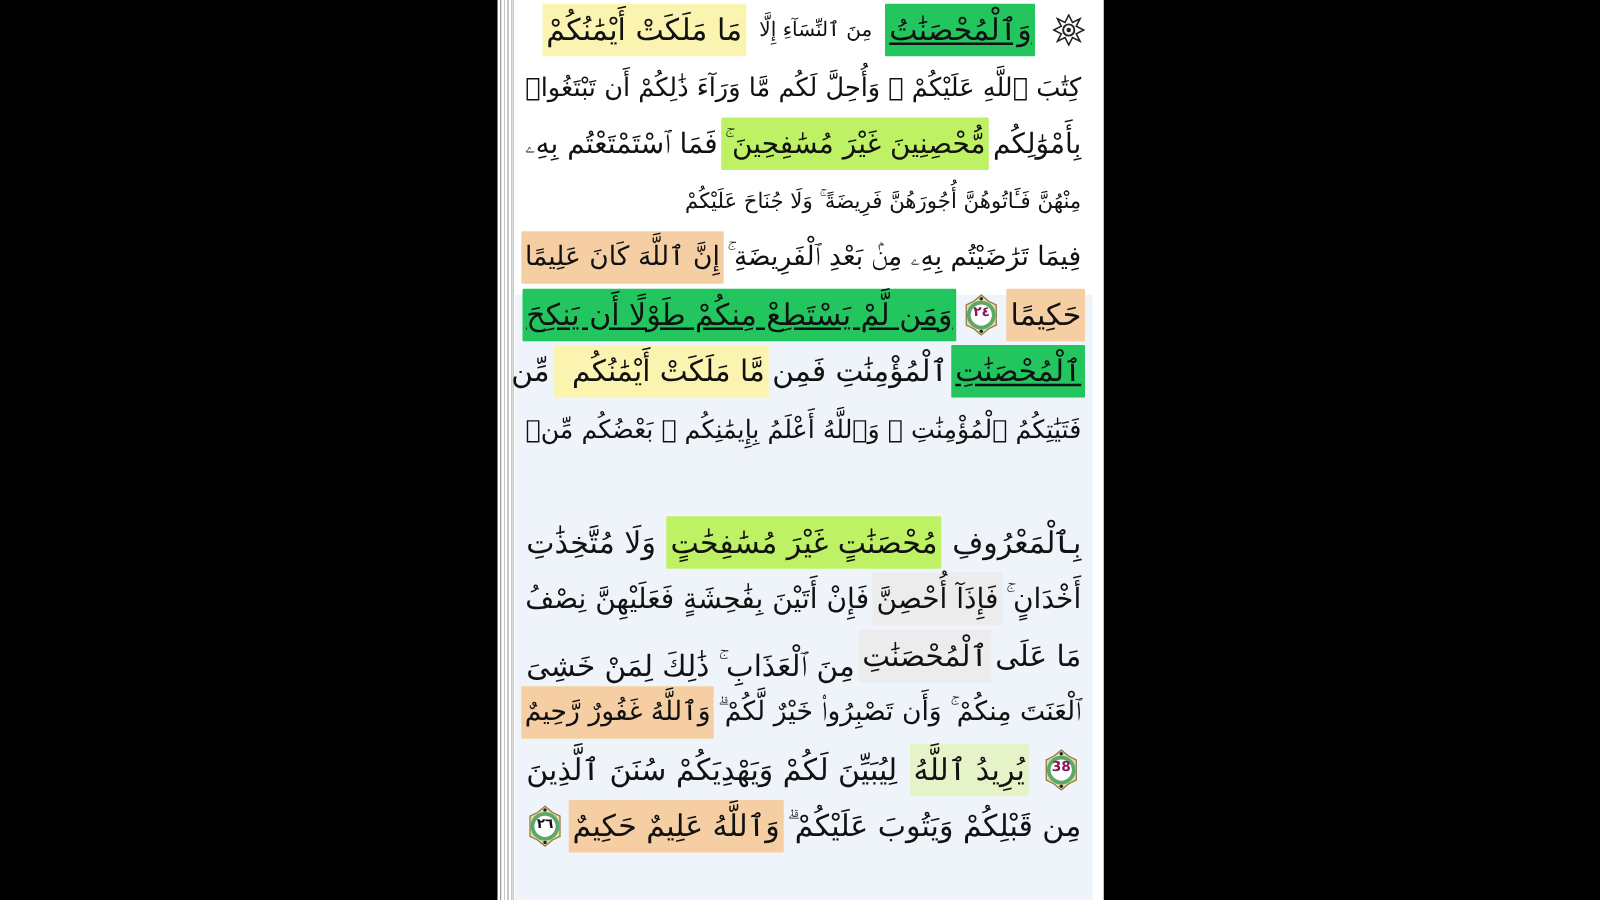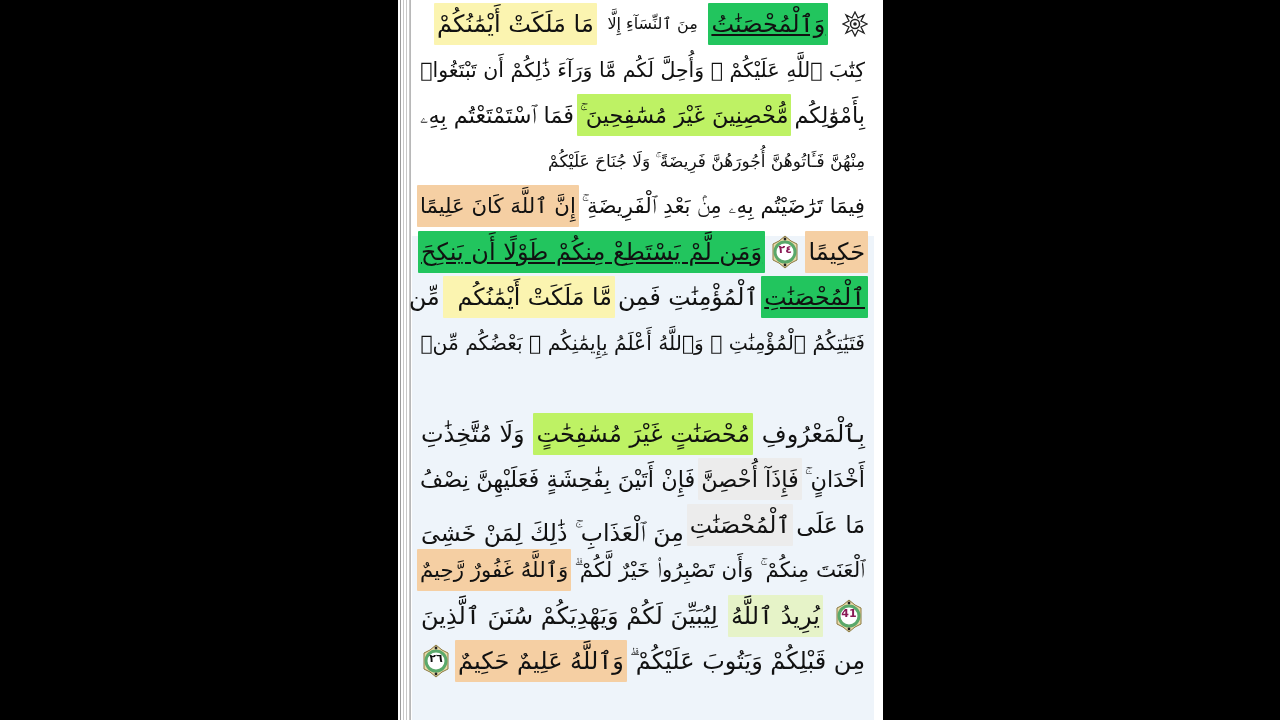--- a/index.html
+++ b/index.html
@@ -131,21 +131,21 @@
         <span class="seg hl-orange" style="font-size: 21.309px;">وَٱللَّهُ غَفُورٌ رَّحِيمٌ</span>
       </div>
       <div class="line" style="top: 592.5px;">
         <span class="ayah-marker">
           <svg width="30" height="34" viewBox="0 0 30 34">
             <polygon points="15,1 21,6 27,9 27,25 21,28 15,33 9,28 3,25 3,9 9,6" fill="#ead9a8" stroke="#8a7a40" stroke-width="1"></polygon>
             <circle cx="15" cy="17" r="10" fill="#ffffff" stroke="#5aa86a" stroke-width="3"></circle>
             <circle cx="15" cy="4" r="1.4" fill="#222"></circle>
             <circle cx="15" cy="30" r="1.4" fill="#222"></circle>
           </svg>
-          <span class="ayah-num">41</span>
+          <span class="ayah-num">38</span>
         </span>
         <span class="seg hl-green">يُرِيدُ ٱللَّهُ</span>
         <span class="seg">لِيُبَيِّنَ لَكُمْ وَيَهْدِيَكُمْ سُنَنَ ٱلَّذِينَ</span>
       </div>
       <div class="line" style="top: 638px;">
         <span class="seg">مِن قَبْلِكُمْ وَيَتُوبَ عَلَيْكُمْ ۗ</span>
         <span class="seg hl-orange">وَٱللَّهُ عَلِيمٌ حَكِيمٌ</span>
         <span class="ayah-marker">
           <svg width="30" height="34" viewBox="0 0 30 34">
             <polygon points="15,1 21,6 27,9 27,25 21,28 15,33 9,28 3,25 3,9 9,6" fill="#ead9a8" stroke="#8a7a40" stroke-width="1"></polygon>

